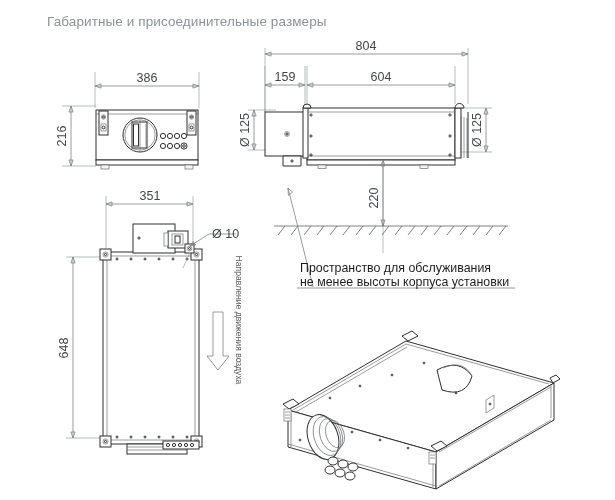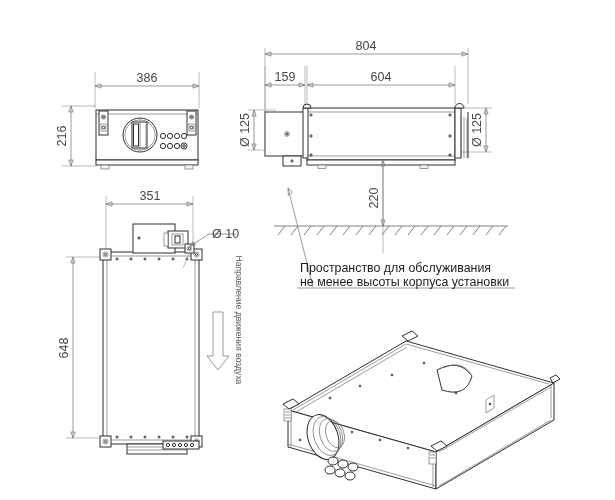--- a/index.html
+++ b/index.html
@@ -79,20 +79,21 @@
   }
   .fill-lt {
     fill: #f3f4f5;
   }
 </style>
 </head>
 <body>
 
 <div id="page">
 
+  <div id="title">Габаритные и присоединительные размеры</div>
 
   <svg class="dwg" viewBox="0 0 615 500">
 
     <g>
 
       <line class="ln-ext" x1="95" y1="72" x2="95" y2="108"></line>
       <line class="ln-ext" x1="199" y1="72" x2="199" y2="108"></line>
 
       <line class="ln-dim" x1="95" y1="86" x2="199" y2="86"></line>
       <path class="ln-dim" d="M95 86 l6 -2.1 v4.2 z" fill="#7e8286"></path>

